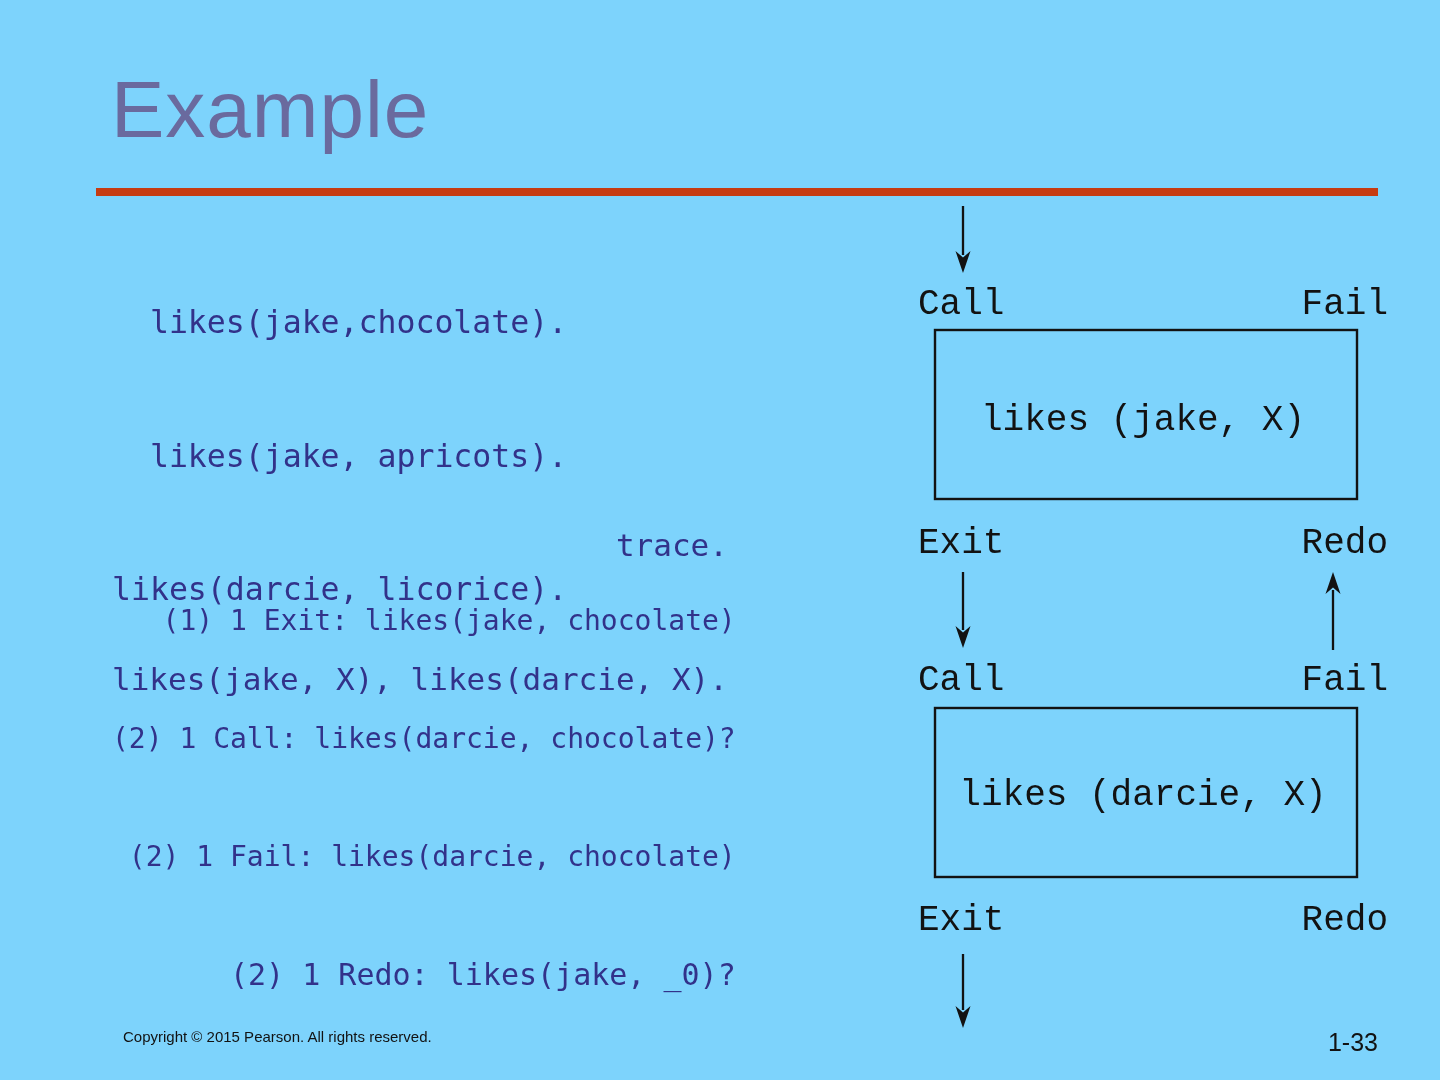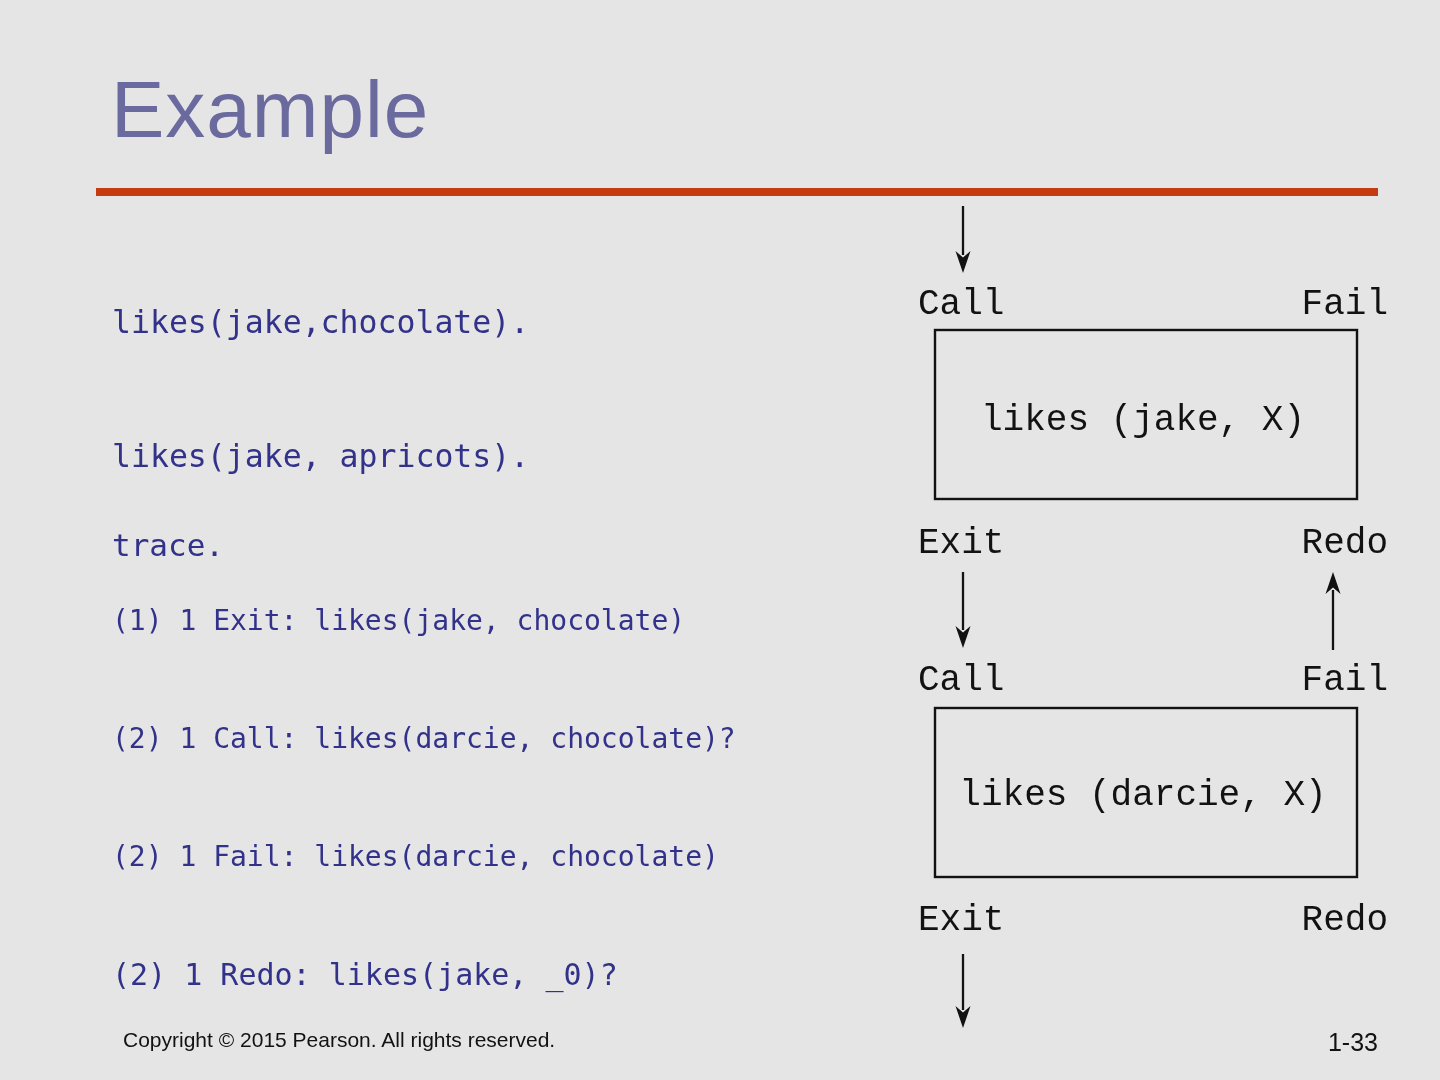--- a/index.html
+++ b/index.html
@@ -1,21 +1,21 @@
 <!DOCTYPE html>
 <html><head>
 <meta charset="utf-8">
 <style>
   * { margin: 0; padding: 0; box-sizing: border-box; }
   html, body { width: 1440px; height: 1080px; background: #ffffff; overflow: hidden; }
   .slide {
     position: relative;
     width: 1440px;
     height: 1080px;
-    background: #e5e5e5;
+    background: #7dd3fc;
     font-family: "Liberation Sans", sans-serif;
   }
   .slide-title {
     position: absolute;
     left: 111px;
     top: 70px;
     font-size: 80px;
     line-height: 1;
     font-weight: 400;
     color: #6a6a9e;
@@ -28,20 +28,21 @@
     width: 1282px;
     height: 8px;
     background: #c63b11;
   }
   .code-block {
     position: absolute;
     left: 112px;
     color: #32328a;
     font-family: "DejaVu Sans Mono", monospace;
     white-space: pre;
+    text-align: right;
   }
   .code-facts  { top: 211px; font-size: 31.5px; line-height: 44.5px; }
   .code-query  { top: 434px; font-size: 31px; line-height: 44.5px; }
   .code-trace  { top: 522px; font-size: 28px;   line-height: 39.33px; }
   .code-line { white-space: pre; }
   .code-line.big { font-size: 30px; }
   .diagram-svg {
     position: absolute;
     left: 885px;
     top: 198px;
@@ -53,21 +54,21 @@
     font-size: 36px;
     fill: #121212;
   }
   .diagram-svg .shaft { stroke: #121212; stroke-width: 2.3; fill: none; }
   .diagram-svg .head  { fill: #121212; stroke: none; }
   .diagram-svg .goal-box { fill: none; stroke: #121212; stroke-width: 2.4; }
   .footer-copyright {
     position: absolute;
     left: 123px;
     top: 1028px;
-    font-size: 21px;
+    font-size: 15px;
     color: #121212;
   }
   .footer-page {
     position: absolute;
     right: 62px;
     top: 1028px;
     font-size: 25px;
     color: #121212;
   }
 </style>
@@ -76,24 +77,26 @@
 
 <div class="slide">
 
   <h1 class="slide-title">Example</h1>
 
   <div class="accent-rule"></div>
 
   <div class="code-block code-facts">
     <div class="code-line">likes(jake,chocolate).</div>
     <div class="code-line">likes(jake, apricots).</div>
+    <div class="code-line">likes(darcie, licorice).</div>
   </div>
 
   <div class="code-block code-query">
     <div class="code-line">trace.</div>
+    <div class="code-line">likes(jake, X), likes(darcie, X).</div>
   </div>
 
   <div class="code-block code-trace">
     <div class="code-line">(1) 1 Exit: likes(jake, chocolate)</div>
     <div class="code-line">(2) 1 Call: likes(darcie, chocolate)?</div>
     <div class="code-line">(2) 1 Fail: likes(darcie, chocolate)</div>
     <div class="code-line big">(2) 1 Redo: likes(jake, _0)?</div>
     
     
     

